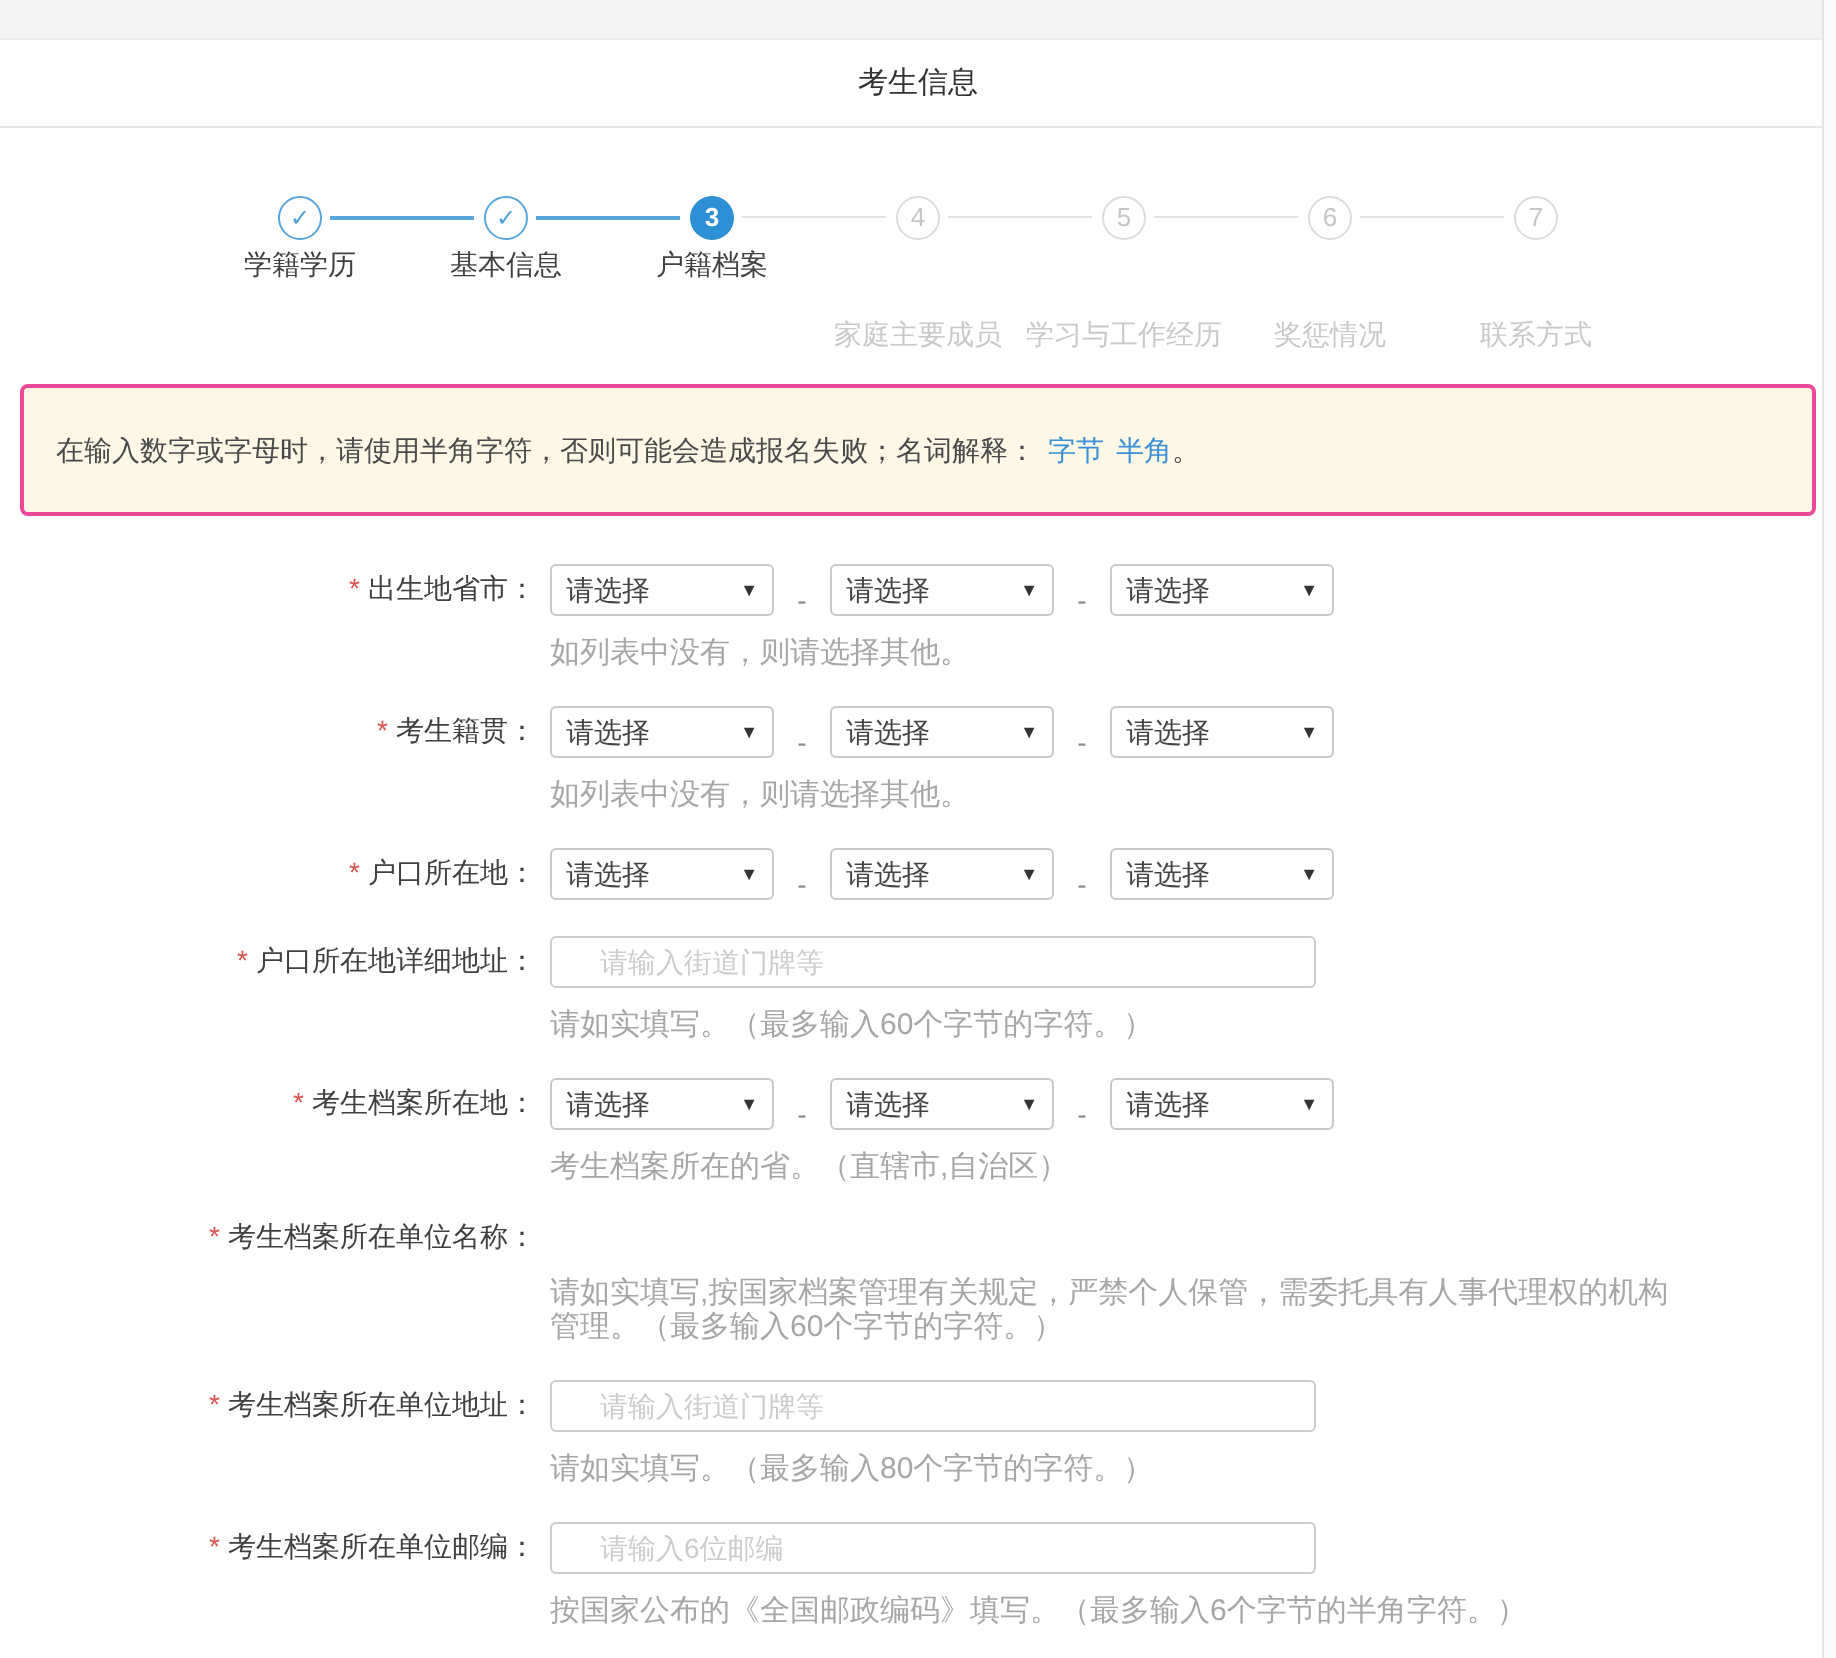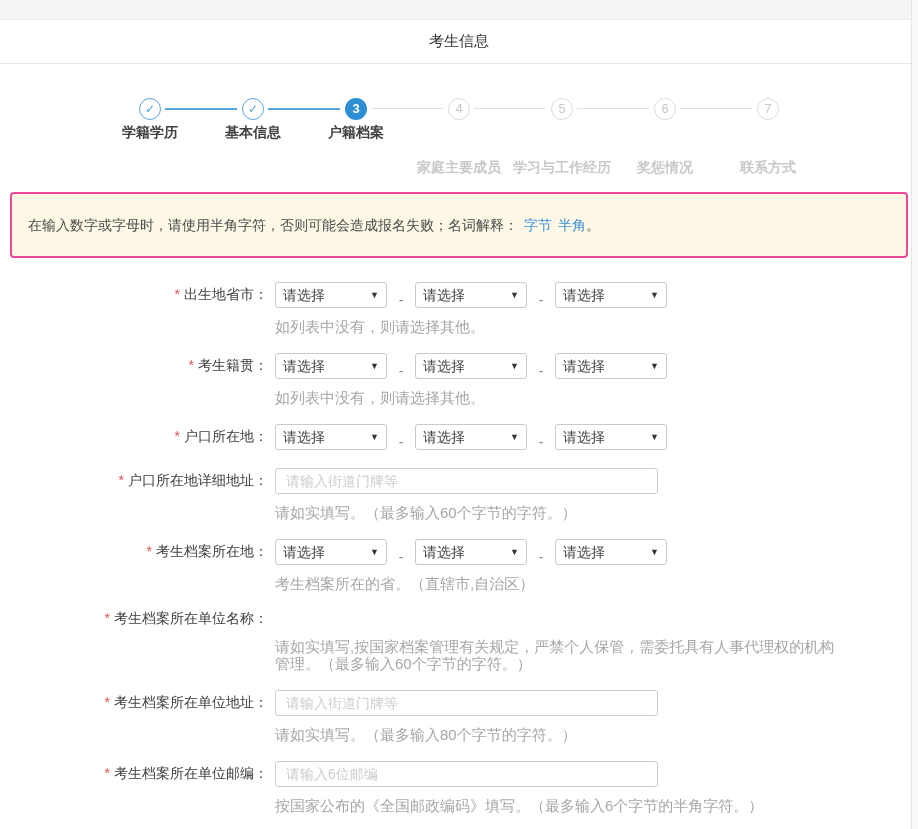--- a/index.html
+++ b/index.html
@@ -22,21 +22,21 @@
     font-size:13px; line-height:20px; position:relative; z-index:1;
   }
   .step.completed .step-circle { border:1px solid #57a7dd; color:#4aa1d9; font-size:12px; }
   .step.active .step-circle { background:#2d8fd4; color:#fff; line-height:22px; font-weight:bold; }
   .step.upcoming .step-circle { border:1px solid #dcdcdc; color:#c6c6c6; }
   .step-line {
     position:absolute; top:10px; height:1px; background:#e2e2e2;
     right:calc(50% + 16px); width:72px;
   }
   .step-line.blue { background:#57a7dd; height:2px; }
-  .step-label { margin-top:3px; font-size:14px; font-weight:bold; color:#414141; white-space:nowrap; line-height:18px; }
+  .step-label { margin-top:3px; font-size:14px; font-weight:normal; color:#414141; white-space:nowrap; line-height:18px; }
   .step.upcoming .step-label { color:#c9c9c9;margin-top:38px; }
   
   .notice {
     margin:16px 10px 0; background:#fdf8e6; border:2px solid #ec4899; border-radius:4px;
     padding:22px 16px; font-size:14px; color:#4a4a4a; line-height:18px;
   }
   .notice-link { color:#3a8fd8; text-decoration:none; margin-left:6px; cursor:pointer; }
   
   .form { margin-top:24px; }
   .form-row { margin-bottom:18px; }
@@ -49,21 +49,21 @@
     width:112px; height:26px; border:1px solid #c9c9c9; border-radius:3px; background:#fff;
     font-size:14px; color:#444; padding:0 22px 0 7px;
     appearance:none; -webkit-appearance:none; -moz-appearance:none; font-family:inherit;
   }
   .select-arrow {
     position:absolute; right:8px; top:8px; font-size:9px; color:#333; pointer-events:none; line-height:10px;
   }
   .dash { width:28px; text-align:center; color:#8a8a8a; font-size:14px; }
   input.text {
     width:383px; height:26px; border:1px solid #ccc; border-radius:3px;
-    padding:0 10px; font-size:14px; color:#000000; font-family:inherit; background:#fff;
+    padding:0 24px; font-size:14px; color:#000000; font-family:inherit; background:#fff;
   }
   input.text::placeholder { color:#ccc; opacity:1; }
   .row-help { margin:10px 0 0 275px; font-size:15px; color:#a6a6a6; line-height:17px; max-width:572px; }
   
   .actions { display:flex; margin-left:275px; margin-top:1px;padding-left:15px; }
   .btn {
     height:29px; padding:0 13px; font-size:14px; border-radius:3px; cursor:pointer; font-family:inherit; line-height:27px;
   }
   .btn-prev { background:#fff; border:1px solid #ccc; color:#333; }
   .btn-next { background:#14532d; border:1px solid #3093d8; color:#fff; margin-left:12px; }

